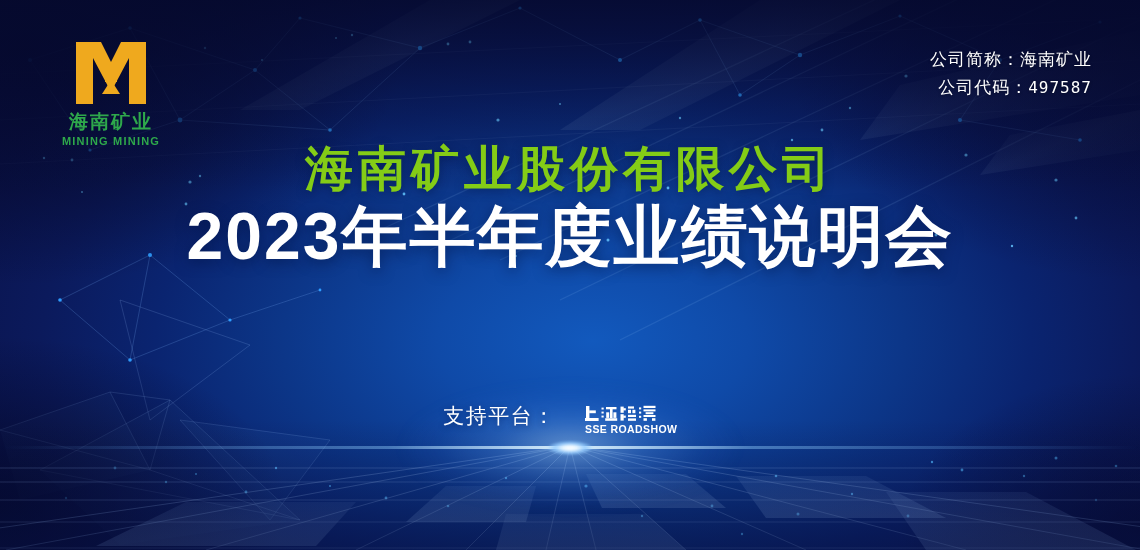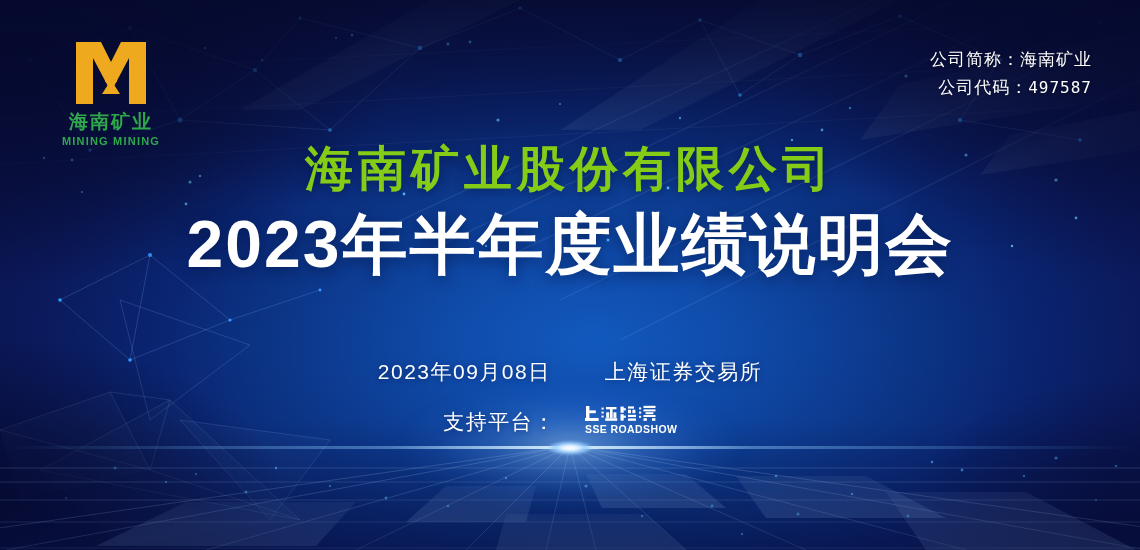--- a/index.html
+++ b/index.html
@@ -147,21 +147,21 @@
   }
   .title-1 {
     color: #84cc16;
     font-size: 48px;
     font-weight: 700;
     letter-spacing: 5px;
     line-height: 1.12;
     text-shadow: 0 2px 10px rgba(0,20,70,0.55);
   }
   .title-2 {
-    margin-top: 12px;
+    margin-top: 4px;
     color: #ffffff;
     font-size: 66px;
     font-weight: 900;
     letter-spacing: 2px;
     line-height: 1.1;
     text-shadow: 0 3px 14px rgba(0,20,70,0.6);
   }
 
   
   .meta-row {
@@ -174,21 +174,21 @@
     white-space: nowrap;
     text-shadow: 0 1px 6px rgba(0,10,50,0.45);
   }
   .meta-gap { display: inline-block; width: 54px; }
 
   
   .platform-row {
     position: absolute;
     left: 0; right: 8px; top: 402px;
     display: flex;
-    align-items: flex-end;
+    align-items: flex-start;
     justify-content: center;
     gap: 29px;
   }
   .platform-label {
     color: #ffffff;
     font-size: 21px;
     letter-spacing: 1.5px;
     white-space: nowrap;
     text-shadow: 0 1px 6px rgba(0,10,50,0.45);
   }
@@ -425,23 +425,20 @@
       <div class="corp-code">
         <span class="lbl">公司代码：</span><span>497587</span>
       </div>
     </div>
 
     <div class="title-wrap">
       <div class="title-1">海南矿业股份有限公司</div>
       <div class="title-2">2023年半年度业绩说明会</div>
     </div>
 
-    <div class="meta-row">
-      <span>2023年09月08日</span><span class="meta-gap"></span><span>上海证券交易所</span>
-    </div>
 
     <div class="platform-row">
       <span class="platform-label">支持平台：</span>
       <svg class="sse-logo" viewBox="0 0 104 34">
         <g fill="#ffffff">
 
           <rect x="1" y="4" width="3.4" height="12"></rect>
           <rect x="4.2" y="8.4" width="6.6" height="2.8"></rect>
           <rect x="0" y="16" width="13.6" height="3"></rect>
 

